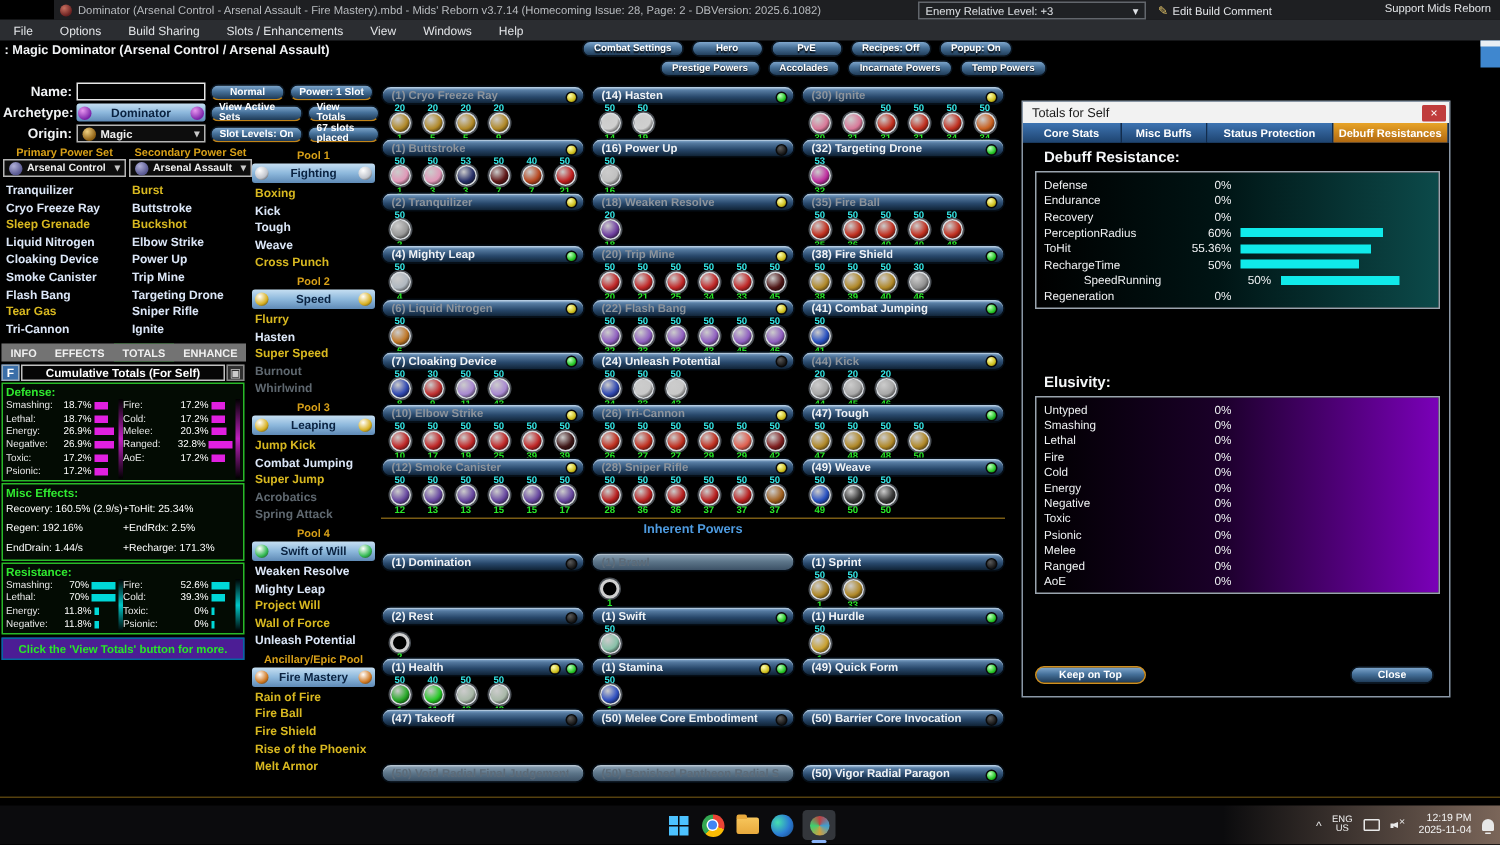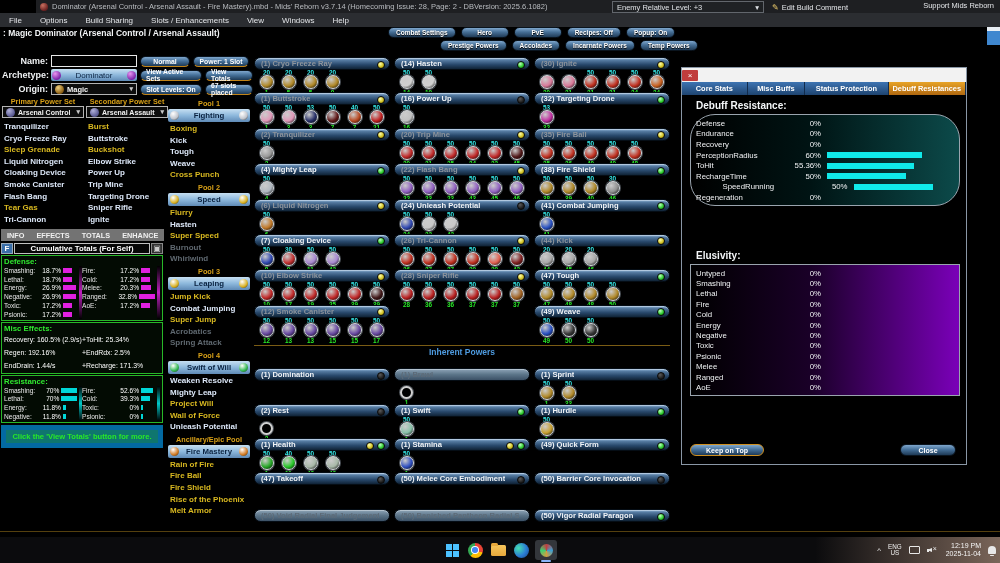--- a/index.html
+++ b/index.html
@@ -25,21 +25,21 @@
 #name-row{position:absolute;left:2px;top:55px;display:flex;gap:3px;align-items:center;}
 #arch-row{position:absolute;left:2px;top:69px;display:flex;gap:3px;align-items:center;}
 #origin-row{position:absolute;left:2px;top:83px;display:flex;gap:3px;align-items:center;}
 .lcol1{width:46px;}
 #name-input{width:86px;height:12px;background:#000;border:1px solid #e6e6e6;color:#fff;font-size:8px;padding:0 2px;}
 .orb{width:9px;height:9px;border-radius:50%;display:inline-block;flex:none;}
 .orb.purple{background:radial-gradient(circle at 35% 30%,#e896f0,#7a22a8 70%);}
 .orb.gold{background:radial-gradient(circle at 35% 30%,#f0d080,#8a5c10 70%);}
 .orb.globe{background:radial-gradient(circle at 35% 30%,#b0b0d8,#565690 70%);}
 #arch-ctrl{width:86px;height:12px;display:flex;align-items:center;justify-content:space-between;background:linear-gradient(180deg,#c6dff2,#8db8dc 50%,#5f8ab6);border-radius:2px;padding:0 1px;}
-#arch-ctrl span{font-size:8px;font-weight:normal;color:#0a2240;}
+#arch-ctrl span{font-size:8px;font-weight:bold;color:#0a2240;}
 .darkdd{height:12px;background:#0d0d0d;border:1px solid #b4b4b4;display:flex;align-items:center;gap:3px;padding:0 3px;color:#f0f0f0;font-size:7.5px;font-weight:bold;}
 .darkdd .chev{margin-left:auto;color:#c8c8c8;font-size:7px;}
 #origin-ctrl{width:86px;}
 .sbtn{height:11px;background:linear-gradient(180deg,#7fa7cd,#46719a 45%,#1e3a56);border:1px solid #0a141e;border-bottom-color:#c28418;border-radius:7px;color:#fff;font-weight:bold;font-size:6.8px;display:flex;align-items:center;justify-content:center;padding:0 5px;}
 .setcol-h{position:absolute;top:97px;font-size:7.3px;font-weight:bold;color:#d8a018;text-align:center;width:82px;}
 .setdd{position:absolute;top:106px;width:82px;}
 .plist{position:absolute;top:121px;width:84px;}
 .pw{font-size:8px;font-weight:bold;line-height:11.6px;padding-left:2px;white-space:nowrap;}
 .pw.taken{color:#dce7f8;}
 .pw.avail{color:#d8b820;}
@@ -65,21 +65,21 @@
 .def .thalf::after{background:linear-gradient(180deg,#000,#c020c0,#000);}
 .res .thalf::after{background:linear-gradient(180deg,#000,#00c8c8,#000);}
 .trow{display:flex;align-items:center;height:8.8px;}
 .trow .tl{width:36px;font-size:6.6px;color:#e8e8e8;}
 .trow .tv{width:23px;font-size:6.6px;color:#fff;text-align:right;padding-right:2px;}
 .trow .tb{height:5px;}
 .def .tb{background:#e020e0;}
 .res .tb{background:#00d8d8;}
 .mrow{display:flex;height:13px;align-items:center;}
 .mrow span{font-size:6.9px;color:#fff;width:50%;}
-#tot-footer{margin-top:2px;border:5px solid #0369a1;background:#0f766e;color:#28e828;font-size:7.6px;font-weight:bold;text-align:center;padding:2px 0;}
+#tot-footer{margin-top:2px;border:1px solid #0369a1;background:#4c1d95;color:#28e828;font-size:7.6px;font-weight:bold;text-align:center;padding:2px 0;}
 
 .gcol{position:absolute;top:57px;width:136px;}
 .prow{height:35.4px;position:relative;}
 .pbar{height:13px;border-radius:7px;background:linear-gradient(180deg,#93b7da 0%,#54799f 22%,#28486b 60%,#102336 100%);border:1px solid #050d15;position:relative;box-shadow:inset 0 1px 0 rgba(255,255,255,.35);}
 .pbar .pl{position:absolute;left:6px;top:1px;font-size:7.6px;font-weight:bold;white-space:nowrap;overflow:hidden;max-width:118px;}
 .pbar .pl.lit{color:#f0f3f6;}
 .pbar .pl.dim{color:#8d949c;}
 .pbar.dis{background:linear-gradient(180deg,#8fa5b8,#5c7589 50%,#3c5166);}
 .pbar.dis .pl{color:#5d6b78;}
 .led{position:absolute;top:2.5px;width:8px;height:8px;border-radius:50%;border:1px solid #0a0a0a;}
@@ -100,21 +100,21 @@
 
 #totwin{position:absolute;left:681px;top:67px;width:286px;height:398px;background:#000;border:1px solid #8a97a6;}
 #tw-title{height:14px;background:#f2f2f2;display:flex;align-items:center;}
 #tw-title span{font-size:8.5px;color:#1a1a1a;padding-left:6px;flex:1;}
 #tw-close{width:16px;height:11px;background:#c03c3c;color:#fff;font-size:8px;display:flex;align-items:center;justify-content:center;margin-right:2px;border-radius:1px;}
 #tw-tabs{height:13px;display:flex;background:#2b5b94;}
 .twtab{color:#fff;font-weight:bold;font-size:7.4px;display:flex;align-items:center;justify-content:center;background:linear-gradient(180deg,#3e74b2,#1e4470);border-right:1px solid #122c4c;}
 .twtab.active{background:linear-gradient(180deg,#e8a428,#b06810);}
 .twh{position:absolute;left:14px;font-size:10px;font-weight:bold;color:#f4f6f8;}
 .twpanel{position:absolute;left:8px;width:270px;border:1px solid #9aa4ae;}
-#debuff-panel{background:linear-gradient(90deg,#000 0%,#001414 45%,#0c4a4a 100%);border-radius:25px;}
+#debuff-panel{background:linear-gradient(90deg,#000 0%,#001414 45%,#0c4a4a 100%);}
 #elus-panel{background:linear-gradient(90deg,#000 0%,#1a0028 45%,#7a00b8 100%);}
 .wrow{display:flex;align-items:center;}
 .wrow .wl{width:96px;font-size:7.8px;color:#f0f2f4;padding-left:5px;}
 .wrow .wv{width:34px;font-size:7.8px;color:#f0f2f4;text-align:right;}
 .wrow .wb{height:6px;background:#10eaea;margin-left:6px;}
 #keep-top{position:absolute;left:8px;width:74px;height:12px;background:linear-gradient(180deg,#7fa7cd,#46719a 45%,#1e3a56);border:1px solid #d09020;border-radius:7px;color:#fff;font-weight:bold;font-size:7px;display:flex;align-items:center;justify-content:center;}
 #close-btn{position:absolute;left:218px;width:56px;height:12px;background:linear-gradient(180deg,#7fa7cd,#46719a 45%,#1e3a56);border:1px solid #0a141e;border-radius:7px;color:#fff;font-weight:bold;font-size:7px;display:flex;align-items:center;justify-content:center;}
 
 #taskbar{position:absolute;left:0;top:537px;width:1000px;height:26px;background:#0b0b0d;}
 #taskbar::after{content:"";position:absolute;right:0;top:0;width:185px;height:100%;background:linear-gradient(90deg,rgba(0,0,0,0),rgba(214,176,152,.55));pointer-events:none;}
@@ -695,20 +695,33 @@
       <div class="slots">
         <div class="slot">
           <div class="sv">50</div>
           <div class="si" style="background: radial-gradient(circle at 35% 30%, rgba(255, 255, 255, 0.8), rgb(192, 192, 192) 55%, rgba(0, 0, 0, 0.65));"></div>
           <div class="slv">16</div>
         </div>
       </div>
     </div>
     <div class="prow">
       <div class="pbar">
+        <span class="pl dim">(18) Weaken Resolve</span>
+        <div class="led yellow" style="right: 4px;"></div>
+      </div>
+      <div class="slots">
+        <div class="slot">
+          <div class="sv">20</div>
+          <div class="si" style="background: radial-gradient(circle at 35% 30%, rgba(255, 255, 255, 0.8), rgb(112, 64, 160) 55%, rgba(0, 0, 0, 0.65));"></div>
+          <div class="slv">18</div>
+        </div>
+      </div>
+    </div>
+    <div class="prow">
+      <div class="pbar">
         <span class="pl dim">(20) Trip Mine</span>
         <div class="led yellow" style="right: 4px;"></div>
       </div>
       <div class="slots">
         <div class="slot">
           <div class="sv">50</div>
           <div class="si" style="background: radial-gradient(circle at 35% 30%, rgba(255, 255, 255, 0.8), rgb(192, 40, 40) 55%, rgba(0, 0, 0, 0.65));"></div>
           <div class="slv">20</div>
         </div>
         <div class="slot">
@@ -1240,20 +1253,21 @@
       <div class="pbar">
         <span class="pl lit">(50) Vigor Radial Paragon</span>
         <div class="led green" style="right: 4px;"></div>
       </div>
     </div>
   </div>
 <div id="bottomline"></div>
 
 <div id="totwin">
   <div id="tw-title">
+    <span>Totals for Self</span>
     <div id="tw-close">×</div>
   </div>
   <div id="tw-tabs">
       <div class="twtab" style="width: 66px;">Core Stats</div>
       <div class="twtab" style="width: 58px;">Misc Buffs</div>
       <div class="twtab" style="width: 84px;">Status Protection</div>
       <div class="twtab active" style="width: 78px;">Debuff Resistances</div>
     </div>
   <div class="twh" style="top:32px">Debuff Resistance:</div>
   <div class="twpanel" id="debuff-panel" style="top: 46px; height: 92px; padding-top: 3px;">

